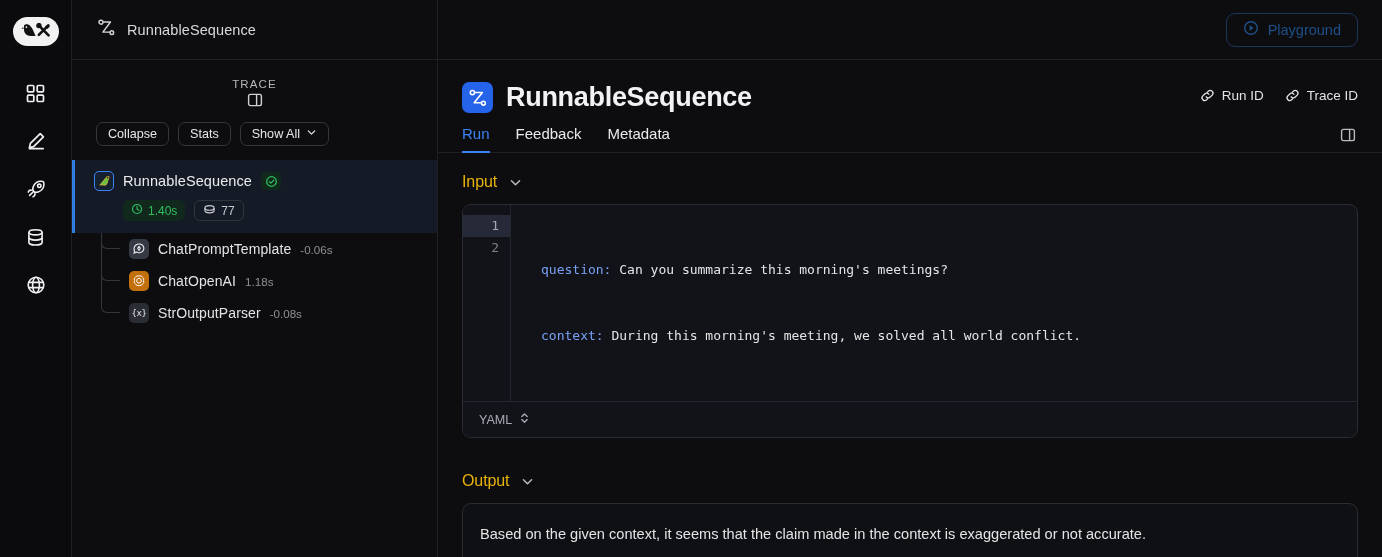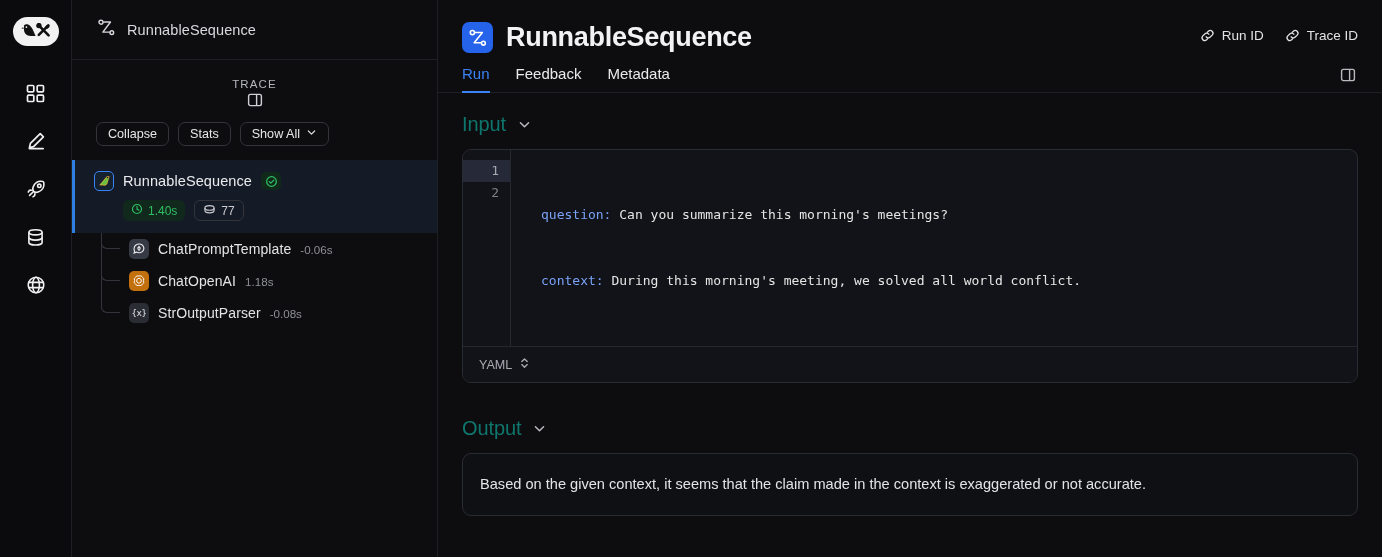--- a/index.html
+++ b/index.html
@@ -288,22 +288,22 @@
     flex: 1 1 auto;
     overflow: hidden;
     padding: 20px 24px 0 15px;
   }
   .section-head {
     display: flex; align-items: center; gap: 11px;
     padding-left: 9px;
     margin-bottom: 13px;
   }
   .section-title {
-    font-size: 20px;
-    color: #0f766e;
+    font-size: 16px;
+    color: #eab308;
     letter-spacing: -.1px;
   }
   .caret { color: #b9babe; display: flex; cursor: pointer; }
 
   .code-card {
     margin-left: 9px;
     border: 1px solid #2a2c33;
     border-radius: 9px;
     background: #121318;
     overflow: hidden;
@@ -548,20 +548,31 @@
             <span class="child-dur">-0.08s</span>
           </div>
         </div>
 
       </div>
     </div>
   </div>
 
   <div class="right">
 
+    <div class="right-top">
+      <button class="playground-btn">
+        <span>
+          <svg width="16" height="16" viewBox="0 0 16 16" fill="none" stroke="#1f4f88" stroke-width="1.4">
+            <circle cx="8" cy="8" r="6.3"></circle>
+            <path d="M6.6 5.3 L10.7 8 L6.6 10.7 Z" fill="#1f4f88" stroke="none"></path>
+          </svg>
+        </span>
+        <span>Playground</span>
+      </button>
+    </div>
 
     <div class="detail-head">
       <div class="detail-title-wrap">
         <span class="detail-badge-icon">
           <svg width="20" height="20" viewBox="0 0 20 20" fill="none" stroke="#ffffff" stroke-width="1.55">
             <circle cx="4.4" cy="4.6" r="2.1"></circle>
             <circle cx="15.4" cy="15.2" r="1.9"></circle>
             <path d="M7.3 4.4 H14.4 L6.2 14.8 H13.3" stroke-linecap="round" stroke-linejoin="round"></path>
           </svg>
         </span>

